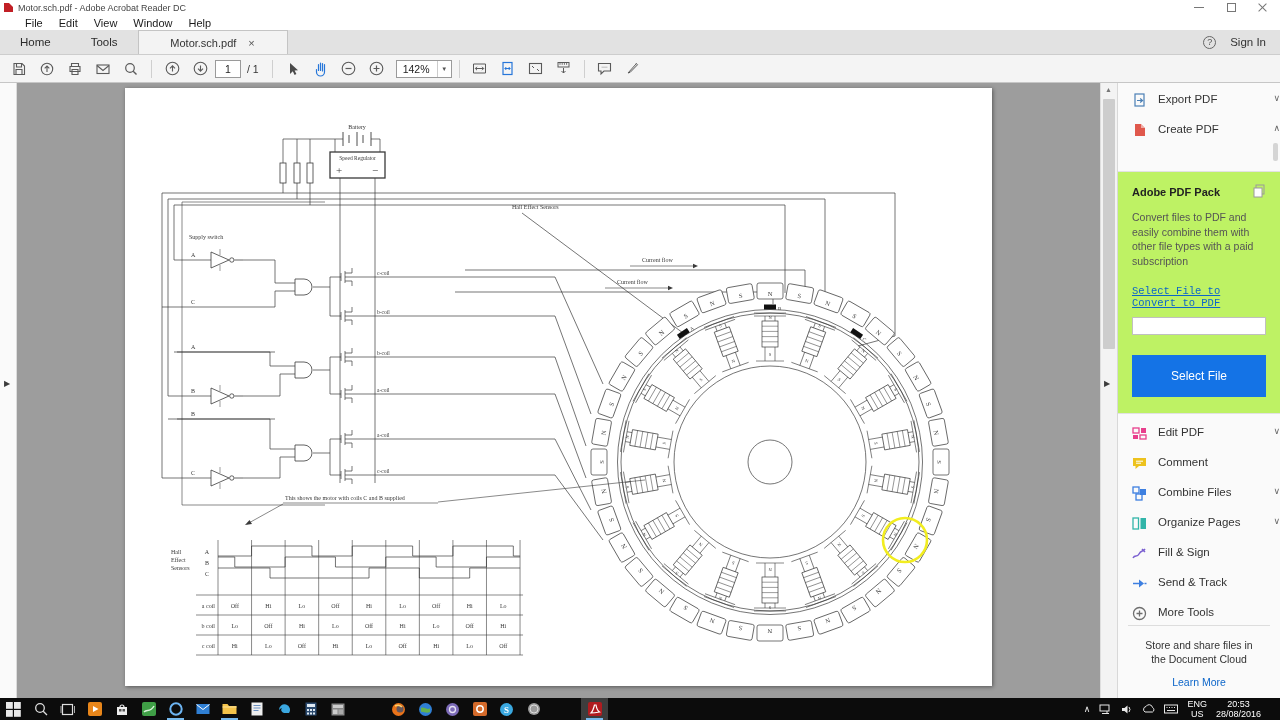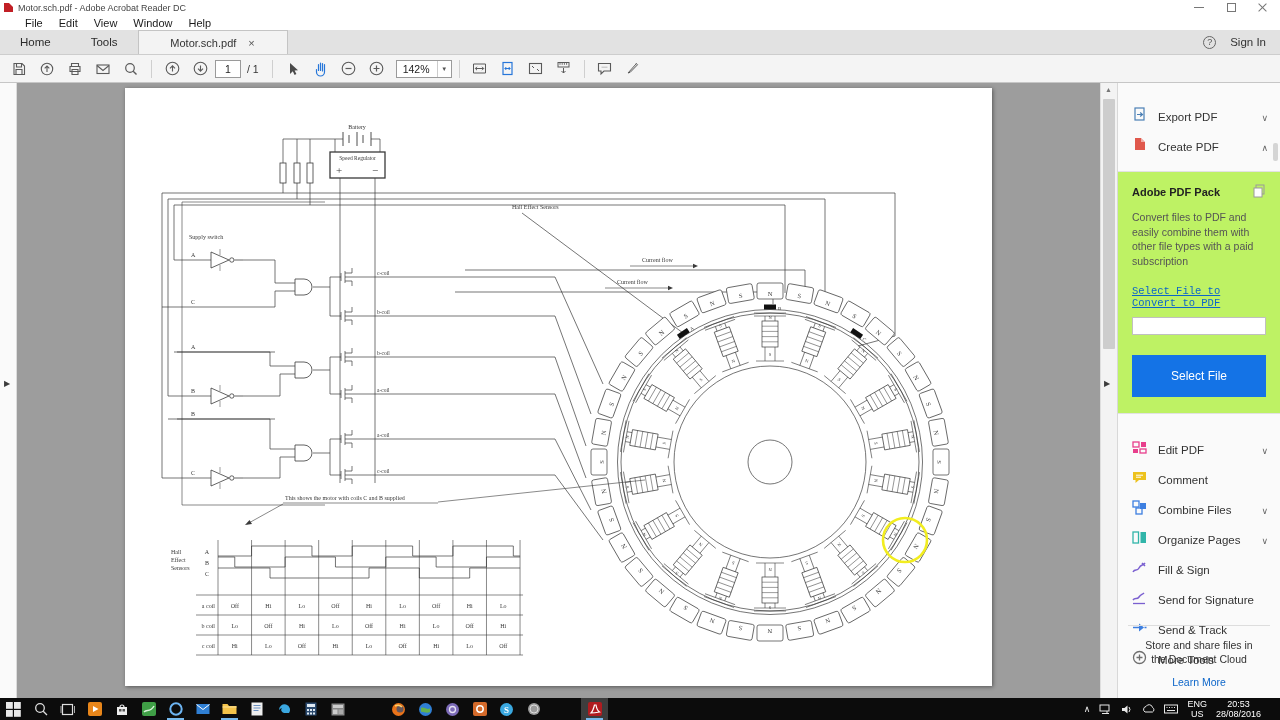--- a/index.html
+++ b/index.html
@@ -42,21 +42,21 @@
   .nav-strip { width:17px; background:#fafafa; border-right:1px solid #dcdcdc; position:relative; }
   .nav-arrow { position:absolute; top:296px; left:4px; font-size:8px; color:#3c3c3c; }
   .doc-area { width:1083px; background:#9d9d9d; position:relative; overflow:hidden; }
   .page { position:absolute; left:108px; top:5px; width:867px; height:598px; background:#fff; box-shadow:1px 1px 4px rgba(0,0,0,.45); }
   .vscroll { width:17px; background:#f3f3f3; border-left:1px solid #dedede; position:relative; }
   .vscroll .up { position:absolute; top:3px; left:4px; font-size:7px; color:#777; }
   .vscroll .thumb { position:absolute; top:16px; left:2px; width:12px; height:250px; background:#cdcdcd; border-radius:1px; }
   
   .sidebar { width:163px; background:#fafafa; border-left:1px solid #d8d8d8; position:relative; font-size:11.5px; }
   .panel-arrow { position:absolute; left:-14px; top:296px; font-size:8px; color:#3c3c3c; }
-  .tool-row { height:30px; display:flex; align-items:flex-end; padding:0 12px 0 14px; color:#333; cursor:default; }
+  .tool-row { height:30px; display:flex; align-items:flex-start; padding:0 0 0 14px; color:#333; cursor:default; }
   .tool-row .ticon { width:16px; height:16px; margin-right:10px; flex:none; }
   .tool-row .chev { margin-left:auto; font-size:9px; color:#666; }
   .pack-panel { background:#bef264; border-top:1px solid #e2e2e2; border-bottom:1px solid #e2e2e2; padding:12px 14px 16px 14px; margin-top:18px; }
   .pack-head { display:flex; align-items:center; }
   .pack-title { font-size:11px; font-weight:bold; color:#222; }
   .pack-pages { margin-left:auto; color:#9a9a9a; }
   .pack-desc { font-size:10.5px; color:#555; line-height:1.4; margin-top:10px; }
   .pack-link { display:inline-block; font-size:10.5px; color:#0d66c9; text-decoration:underline; margin-top:16px;font-family:Liberation Mono, monospace; }
   .pack-input { width:100%; height:18px; border:1px solid #c0c0c0; background:#fff; margin-top:8px; }
   .select-file-btn { width:100%; height:42px; background:#1473e6; color:#fff; border:none; font-size:12px; margin-top:20px; font-family:inherit; }
@@ -784,27 +784,20 @@
         </div>
         <div class="tool-row">
           <span class="ticon"><svg width="15" height="15" viewBox="0 0 15 15">
               <path d="M1,12 C3,8 5,12 7,8 S11,6 13,3" fill="none" stroke="#7a5fd0" stroke-width="1.5"></path>
               <path d="M10,3 l3,3" stroke="#7a5fd0" stroke-width="1.5"></path>
             </svg></span>
           <span>Fill &amp; Sign</span>
         </div>
         <div class="tool-row">
           <span class="ticon"><svg width="15" height="15" viewBox="0 0 15 15">
-              <path d="M1,10 C3,7 5,10 7,7 S10,5 12,3" fill="none" stroke="#7a5fd0" stroke-width="1.5"></path>
-              <path d="M1,13.5 h12" stroke="#7a5fd0" stroke-width="1.3"></path>
-            </svg></span>
-          <span>Send for Signature</span>
-        </div>
-        <div class="tool-row">
-          <span class="ticon"><svg width="15" height="15" viewBox="0 0 15 15">
               <path d="M1,7.5 h9" stroke="#3d7fe0" stroke-width="1.5"></path>
               <path d="M7,3.5 L12,7.5 L7,11.5 z" fill="#3d7fe0"></path>
               <path d="M12.5,7.5 h2" stroke="#3d7fe0" stroke-width="1.5"></path>
             </svg></span>
           <span>Send &amp; Track</span>
         </div>
         <div class="tool-row">
           <span class="ticon"><svg width="15" height="15" viewBox="0 0 15 15">
               <circle cx="7.5" cy="7.5" r="6" fill="none" stroke="#6e6e6e" stroke-width="1.3"></circle>
               <path d="M4.5,7.5 h6 M7.5,4.5 v6" stroke="#6e6e6e" stroke-width="1.3"></path>

